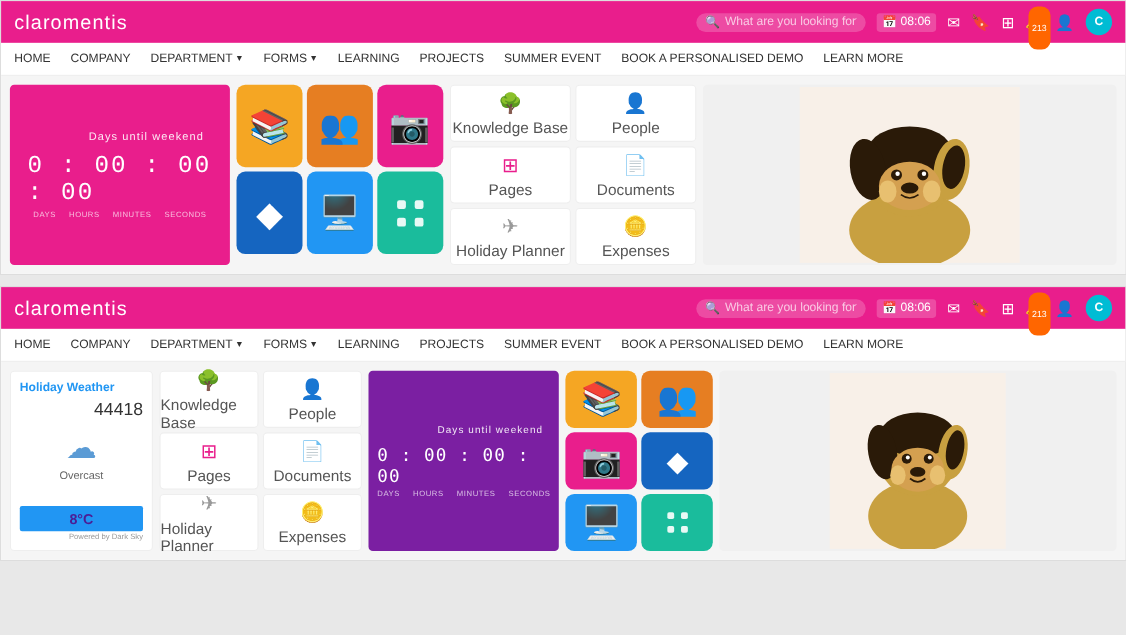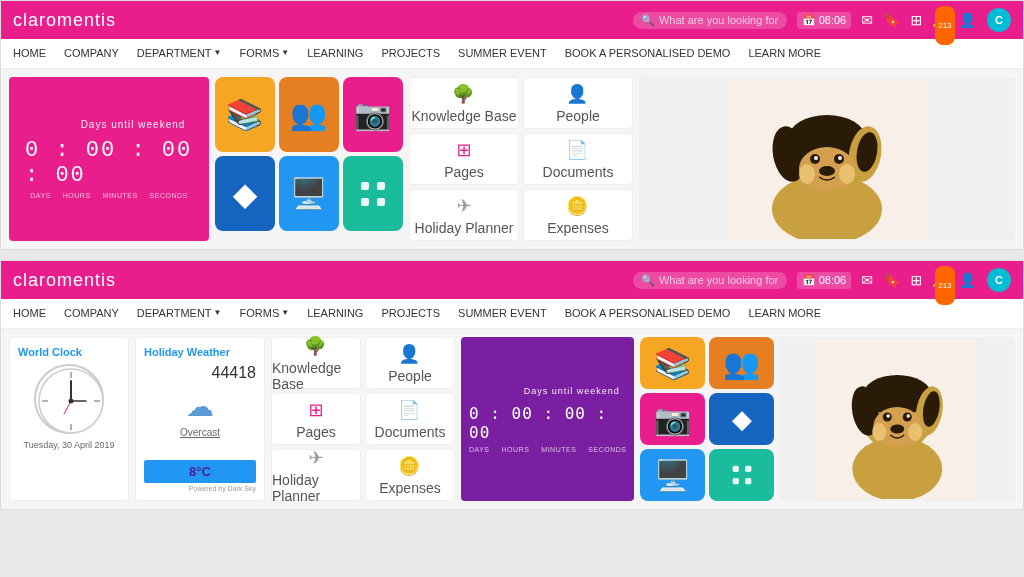--- a/index.html
+++ b/index.html
@@ -269,21 +269,21 @@
       text-align: right;
       margin-bottom: 4px;
     }
     .weather-icon-area {
       display: flex;
       flex-direction: column;
       align-items: center;
       flex: 1;
     }
     .weather-icon { font-size: 28px; color: #5b9bd5; margin: 4px 0; }
-    .weather-desc { font-size: 10px; color: #666; text-decoration: underline; }
+    .weather-desc { font-size: 10px; color: #666; }
     .weather-temp-bar {
       background: #2196F3;
       color: #4c1d95;
       text-align: center;
       padding: 4px;
       font-size: 13px;
       font-weight: bold;
       border-radius: 2px;
       margin-top: 4px;
     }
@@ -495,39 +495,20 @@
       </span>
     <span class="nav-item">LEARNING</span>
     <span class="nav-item">PROJECTS</span>
     <span class="nav-item">SUMMER EVENT</span>
     <span class="nav-item">BOOK A PERSONALISED DEMO</span>
     <span class="nav-item">LEARN MORE</span>
   </div>
 
   <div class="second-content">
 
-    <div class="world-clock-tile">
-      <div class="tile-title">World Clock</div>
-      <div class="clock-face">
-        <svg width="70" height="70" viewBox="0 0 70 70">
-          <circle cx="35" cy="35" r="32" fill="white" stroke="#ccc" stroke-width="1.5"></circle>
-
-          <line x1="35" y1="6" x2="35" y2="12" stroke="#999" stroke-width="1.5"></line>
-          <line x1="35" y1="58" x2="35" y2="64" stroke="#999" stroke-width="1.5"></line>
-          <line x1="6" y1="35" x2="12" y2="35" stroke="#999" stroke-width="1.5"></line>
-          <line x1="58" y1="35" x2="64" y2="35" stroke="#999" stroke-width="1.5"></line>
-
-          <line x1="35" y1="35" x2="35" y2="15" stroke="#333" stroke-width="2" stroke-linecap="round"></line>
-          <line x1="35" y1="35" x2="50" y2="35" stroke="#333" stroke-width="1.5" stroke-linecap="round"></line>
-          <line x1="35" y1="35" x2="28" y2="48" stroke="#e91e8c" stroke-width="1" stroke-linecap="round"></line>
-          <circle cx="35" cy="35" r="2.5" fill="#333"></circle>
-        </svg>
-      </div>
-      <div class="clock-date">Tuesday, 30 April 2019</div>
-    </div>
 
     <div class="weather-tile">
       <div class="tile-title">Holiday Weather</div>
       <div class="weather-number">44418</div>
       <div class="weather-icon-area">
         <span class="weather-icon">☁</span>
         <span class="weather-desc">Overcast</span>
       </div>
       <div class="weather-temp-bar">8°C</div>
       <div class="powered-by">Powered by Dark Sky</div>

